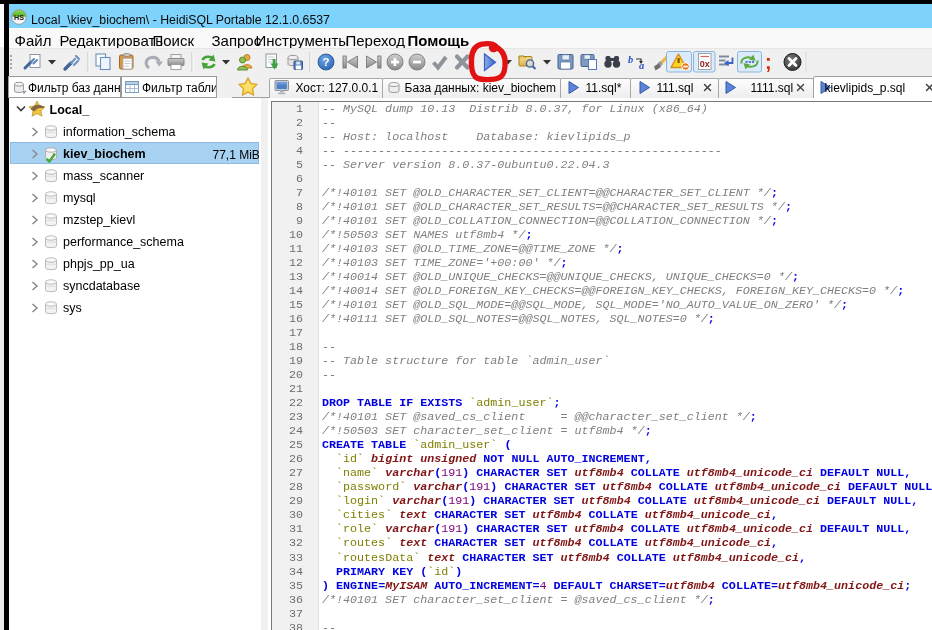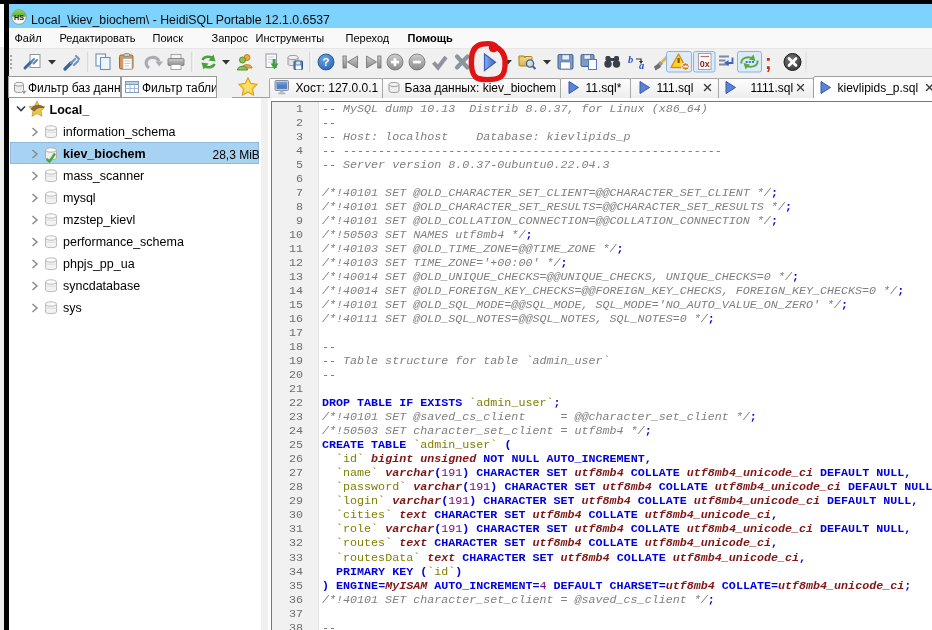--- a/index.html
+++ b/index.html
@@ -10,21 +10,21 @@
   #sliver-top { left:0; top:4px; width:4px; height:43px; background:#fff; }
   #sliver-bot { left:0; top:47px; width:4px; height:583px; background:#ececec; }
   #leftblack { left:4px; top:4px; width:4.5px; height:626px; background:#000; }
 
   
   #titlebar { left:8.5px; top:4px; right:0; height:24px; background:#7dd3fc; }
   #titletext { left:22.5px; top:8.5px; font-size:12.3px; color:#0a0a0a; }
 
   
   #menubar { left:8.5px; top:28px; right:0; height:19.5px; background:#f9f9f9; }
-  .mi { position:absolute; top:3.5px; font-size:11px; color:#000; }
+  .mi { position:absolute; top:3.5px; font-size:15px; color:#000; }
 
   
   #toolbar { left:8.5px; top:47.5px; right:0; height:28.5px; background:#f0f0f0; border-top:1px solid #e6e6e6; }
 
   
   #ftrow { left:8.5px; top:76px; right:0; height:22px; background:#f0f0f0; }
   .fbox { position:absolute; top:0; height:22px; background:#fff; border:1px solid #9a9a9a; }
   .ftext { position:absolute; top:4px; font-size:12px; color:#000; white-space:nowrap; }
   .tab { position:absolute; font-size:12px; }
   .tabtext { position:absolute; top:5px; font-size:12px; color:#000; white-space:nowrap; }
@@ -363,21 +363,21 @@
   <span class="tabtext" style="left:742px;">1111.sql</span>
   <svg class="abs" style="left:787px; top:7px;" width="9" height="9" viewBox="0 0 9 9">
       <g stroke="#3c3c3c" stroke-width="1.4" stroke-linecap="round">
         <line x1="1.5" y1="1.5" x2="7.5" y2="7.5"></line>
         <line x1="7.5" y1="1.5" x2="1.5" y2="7.5"></line>
       </g>
     </svg>
   <svg class="abs" style="left:810px; top:5px;" width="13" height="13" viewBox="0 0 13 13">
       <polygon points="2,0.5 2,12.5 11.5,6.5" fill="#5b84d8" stroke="#3558a8" stroke-width="1"></polygon>
     </svg>
-  <span class="tabtext" style="left:829px;">kievlipids_p.sql</span>
+  <span class="tabtext" style="left:786px;padding-left:30px;">kievlipids_p.sql</span>
   <svg class="abs" style="left:916px; top:7px;" width="9" height="9" viewBox="0 0 9 9">
       <g stroke="#3c3c3c" stroke-width="1.4" stroke-linecap="round">
         <line x1="1.5" y1="1.5" x2="7.5" y2="7.5"></line>
         <line x1="7.5" y1="1.5" x2="1.5" y2="7.5"></line>
       </g>
     </svg>
 </div>
 
 <div class="abs" id="treepanel">
   <div id="selrow"></div>
@@ -402,21 +402,21 @@
     <span class="tlabel" style="left:54.5px; top:27px;">information_schema</span>
 <svg class="abs" style="left:22px; top:51px;" width="8" height="10" viewBox="0 0 8 10">
       <path d="M1.5 1 L6 5 L1.5 9" fill="none" stroke="#8a8a8a" stroke-width="1.5"></path>
     </svg>
     <svg class="abs" style="left:34px; top:48px;" width="17" height="17" viewBox="0 0 17 17">
       <path d="M2.5 4 L2.5 12 C2.5 14.2 13.5 14.2 13.5 12 L13.5 4" fill="#f0f0ee" stroke="#b0b0b0" stroke-width="1"></path>
       <ellipse cx="8" cy="4" rx="5.5" ry="2.2" fill="#f8f8f8" stroke="#b0b0b0" stroke-width="1"></ellipse>
       <path d="M3.5 13 L6.5 15.5 L12 7.5" fill="none" stroke="#47a83c" stroke-width="2.4"></path>
     </svg>
     <span class="tlabel" style="left:54.5px; top:49px; font-weight:bold;">kiev_biochem</span>
-    <span class="tlabel" style="left:204px; top:49.5px; font-size:12px;">28,3 MiB</span>
+    <span class="tlabel" style="left:204px; top:49.5px; font-size:12px;">77,1 MiB</span>
 <svg class="abs" style="left:22px; top:73px;" width="8" height="10" viewBox="0 0 8 10">
       <path d="M1.5 1 L6 5 L1.5 9" fill="none" stroke="#8a8a8a" stroke-width="1.5"></path>
     </svg>
     <svg class="abs" style="left:34px; top:70px;" width="16" height="16" viewBox="0 0 16 16">
       <path d="M2.5 4 L2.5 12 C2.5 14.2 13.5 14.2 13.5 12 L13.5 4" fill="#f2f2f2" stroke="#bcbcbc" stroke-width="1"></path>
       <ellipse cx="8" cy="4" rx="5.5" ry="2.2" fill="#fafafa" stroke="#bcbcbc" stroke-width="1"></ellipse>
       <line x1="2.5" y1="8.2" x2="13.5" y2="8.2" stroke="#d8d8d8" stroke-width="0.8"></line>
     </svg>
     <span class="tlabel" style="left:54.5px; top:71px;">mass_scanner</span>
 <svg class="abs" style="left:22px; top:95px;" width="8" height="10" viewBox="0 0 8 10">

